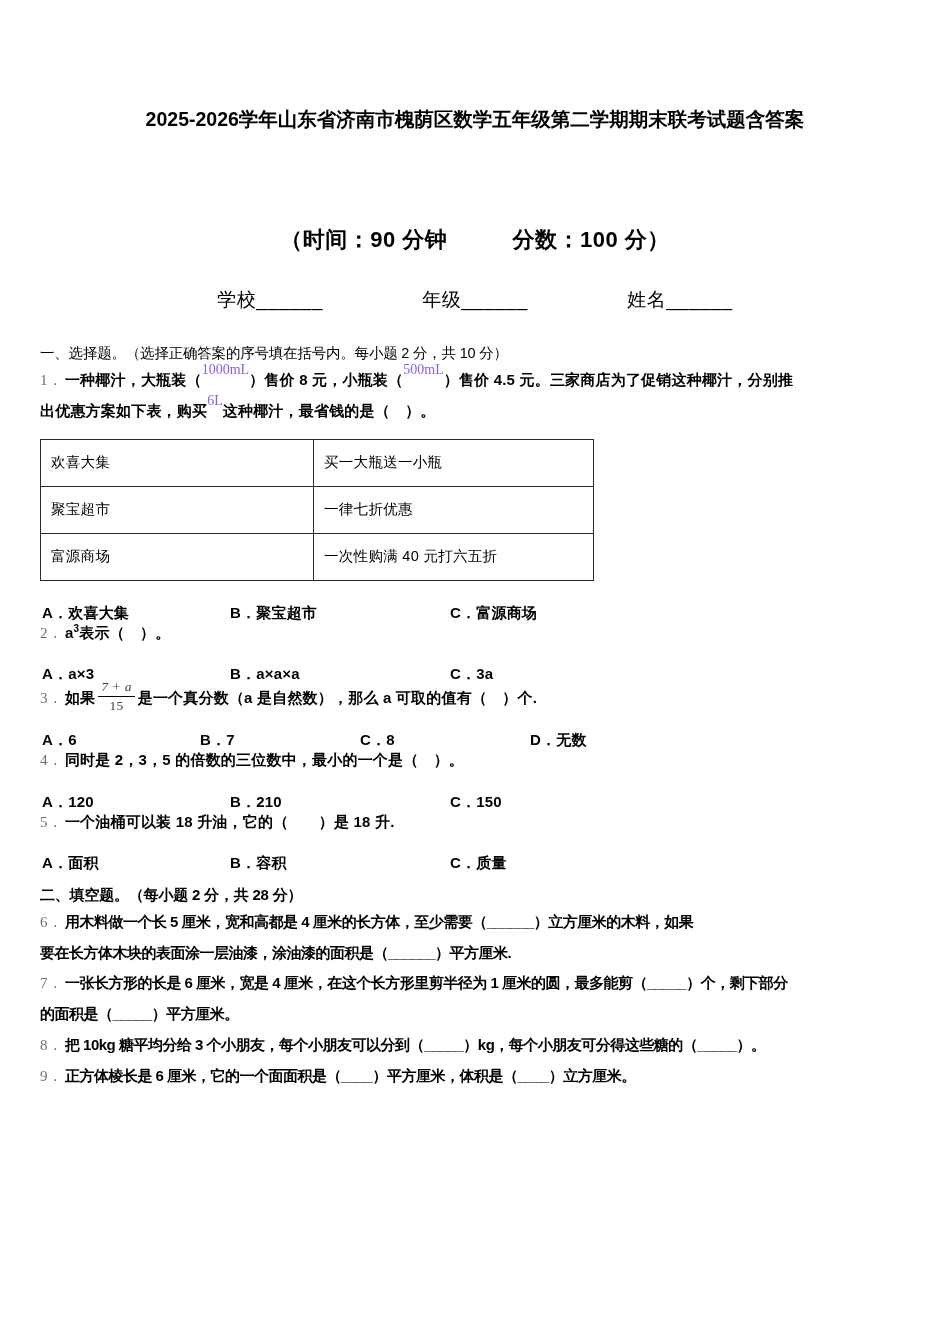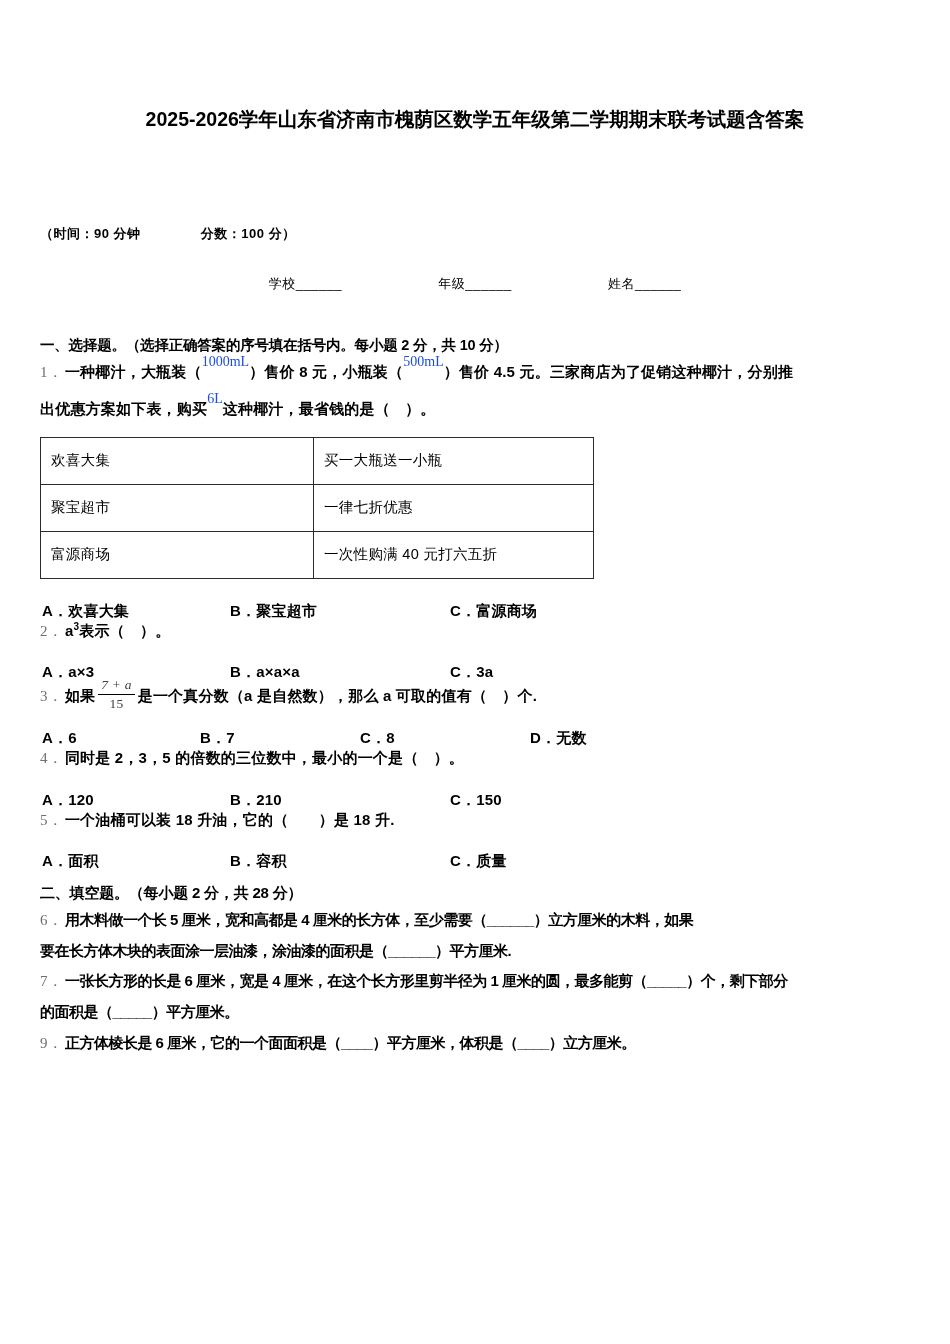--- a/index.html
+++ b/index.html
@@ -31,47 +31,48 @@
     font-size: 19.5px;
     font-weight: bold;
     letter-spacing: 0px;
     line-height: 1.2;
     font-family: "Liberation Sans", "DejaVu Sans", sans-serif;
   }
 
   
   .exam-meta {
     margin-top: 94px;
-    font-size: 13px;
+    text-align: center;
+    font-size: 22px;
     font-weight: bold;
     letter-spacing: 0.5px;
   }
   .exam-meta .gap {
     display: inline-block;
     width: 52px;
   }
   .id-row {
     margin-top: 32px;
     text-align: center;
-    font-size: 13px;
+    font-size: 19px;
     letter-spacing: 0.5px;
   }
   .id-row .field {
     display: inline-block;
   }
   .id-row .spacer {
     display: inline-block;
     width: 88px;
   }
 
   
   .section-head {
-    margin-top: 42px;
+    margin-top: 30px;
     font-size: 14.5px;
-    font-weight: bold;
+    font-weight: normal;
     line-height: 1.5;
     letter-spacing: -0.2px;
   }
   .section-head-2 {
     margin-top: 16px;
     font-size: 15px;
     font-weight: bold;
     line-height: 1.5;
     letter-spacing: -0.2px;
   }
@@ -84,30 +85,29 @@
     letter-spacing: 0.2px;
   }
   .qnum {
     font-family: "Liberation Serif", "DejaVu Serif", serif;
     font-weight: normal;
     color: #6f6f6f;
     font-size: 15px;
     margin-right: 2px;
   }
   .q-lines {
-    margin-top: 6px;
   }
   .q-l { display: block; }
 
   
   .unit-sup {
     font-family: "Liberation Serif", "DejaVu Serif", serif;
     font-weight: normal;
     font-size: 14px;
-    color: #1d4ed8;
+    color: #8b5cf6;
     position: relative;
     top: -11px;
     letter-spacing: 0px;
   }
   .sup3 {
     font-size: 10px;
     vertical-align: super;
     font-weight: bold;
   }
 
@@ -280,18 +280,21 @@
   <div class="q">
     <span class="q-l"><span class="qnum">6．</span><span class="blank">用木料做一个长 5 厘米，宽和高都是 4 厘米的长方体，至少需要（______）立方厘米的木料，如果</span></span>
     <span class="q-l"><span class="blank">要在长方体木块的表面涂一层油漆，涂油漆的面积是（______）平方厘米.</span></span>
   </div>
 
   <div class="q">
     <span class="q-l"><span class="qnum">7．</span><span class="blank">一张长方形的长是 6 厘米，宽是 4 厘米，在这个长方形里剪半径为 1 厘米的圆，最多能剪（_____）个，剩下部分</span></span>
     <span class="q-l"><span class="blank">的面积是（_____）平方厘米。</span></span>
   </div>
 
+  <div class="q">
+    <span class="qnum">8．</span><span class="blank">把 10kg 糖平均分给 3 个小朋友，每个小朋友可以分到（_____）kg，每个小朋友可分得这些糖的（_____）。</span>
+  </div>
 
   <div class="q">
     <span class="qnum">9．</span><span class="blank">正方体棱长是 6 厘米，它的一个面面积是（____）平方厘米，体积是（____）立方厘米。</span>
   </div>
 
 </div>
 
 </body></html>

